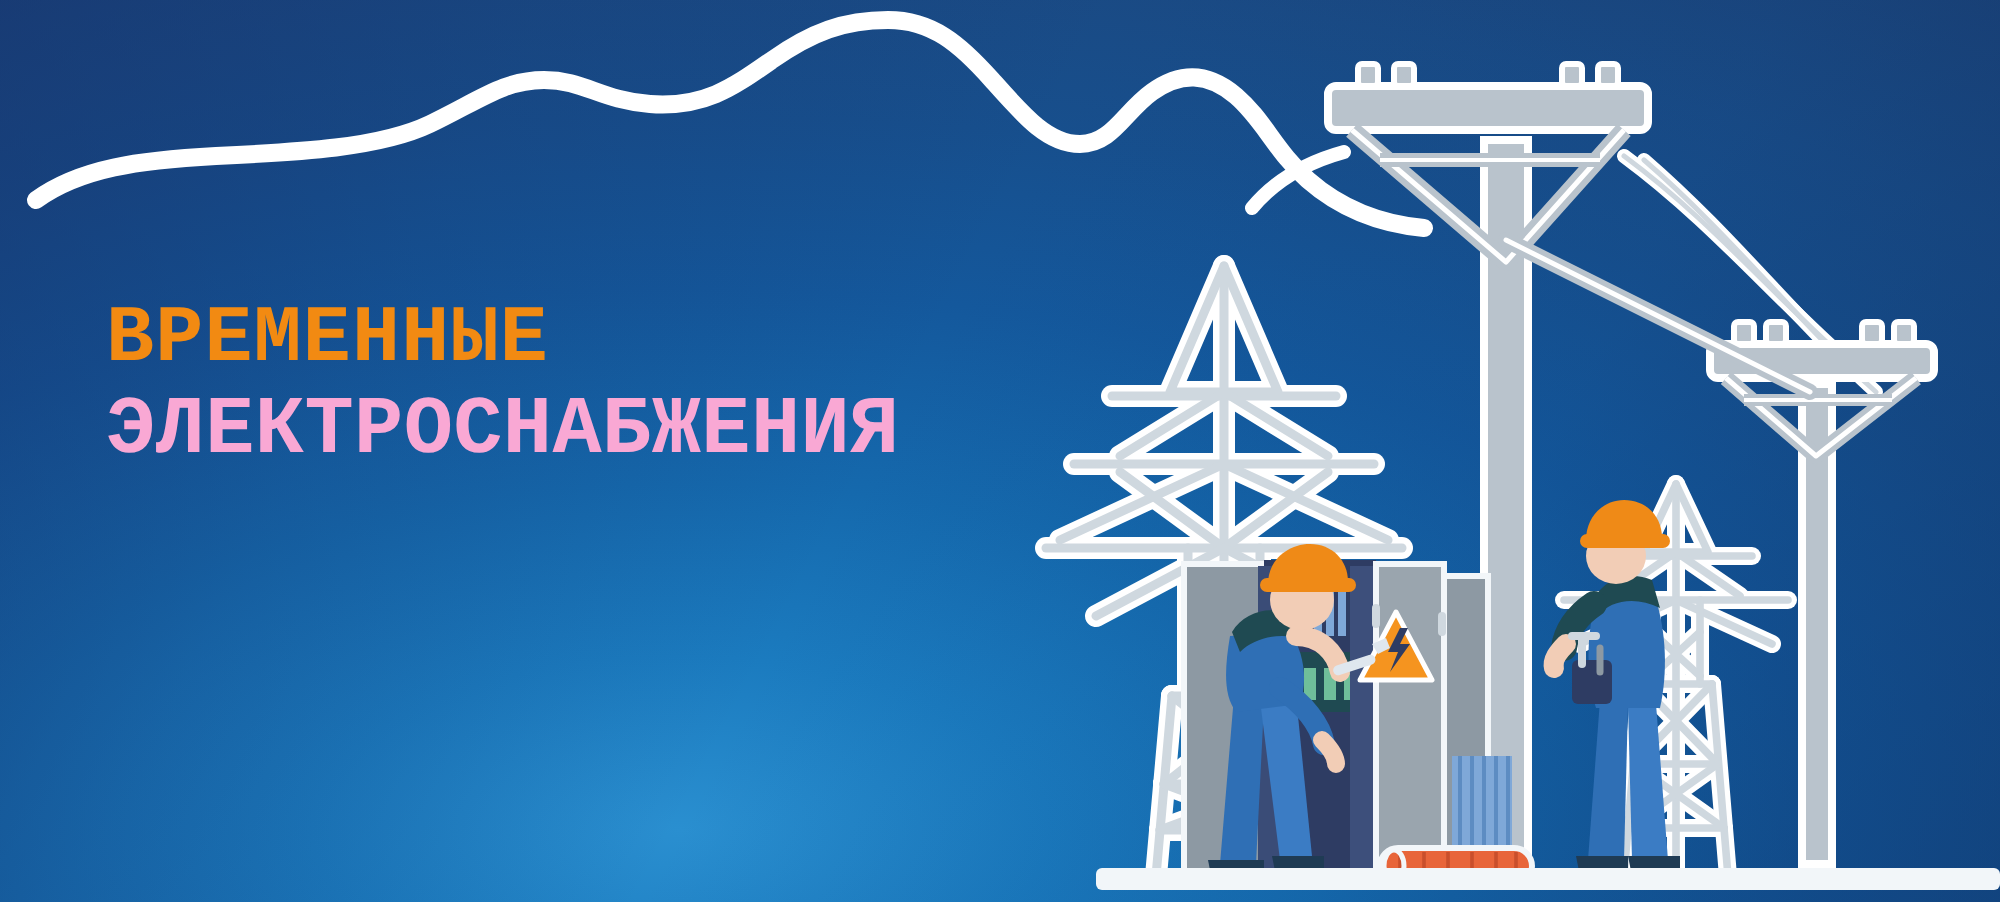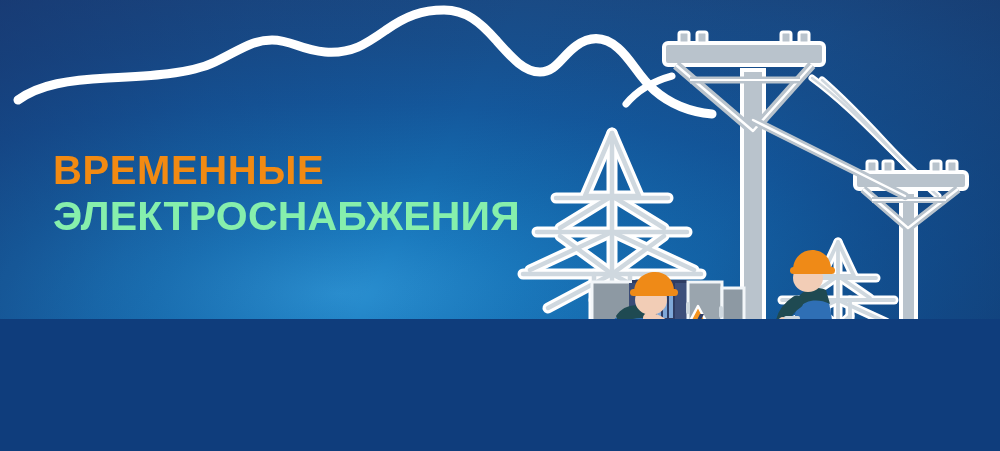--- a/index.html
+++ b/index.html
@@ -1,18 +1,18 @@
 <!DOCTYPE html>
 <html><head>
 <meta charset="utf-8">
 <style>
   html,body{margin:0;padding:0;background:#0f3d7c;}
   .banner{
-    position:relative;width:1000px;height:319px;overflow:hidden;
-    font-family:Liberation Sans, sans-serif;
+    position:relative;width:1000px;height:451px;overflow:hidden;
+    font-family:Liberation Mono, monospace;
     background:#1060a5;
   }
   .bg-grad{
     position:absolute;inset:0;
     background:
       radial-gradient(115% 120% at 34% 92%, #2a8fd0 0%, #1b7bbf 16%, #1569ad 32%, #14589c 50%, #174f8d 66%, #1a4a84 80%, #1d3f72 100%);
   }
   .bg-grad2{
     position:absolute;inset:0;
     background:linear-gradient(118deg, rgba(22,48,105,0.55) 0%, rgba(22,48,105,0.22) 22%, rgba(16,90,160,0.0) 45%, rgba(12,70,135,0.18) 72%, rgba(14,52,105,0.5) 100%);
@@ -21,21 +21,21 @@
   .art{position:absolute;left:0;top:0;width:1000px;height:451px;}
   .title{
     position:absolute;left:53px;top:150px;width:520px;
     line-height:1.03;letter-spacing:0.6px;
   }
   .line{
     display:block;font-weight:bold;white-space:nowrap;
   }
   .l1,.l2{color:#f28a12;font-size:40px;}
   .l2{margin-top:1px;}
-  .l3{color:#86efac;font-size:41px;margin-top:4px;letter-spacing:0.2px;}
+  .l3{color:#f9a8d4;font-size:41px;margin-top:4px;letter-spacing:0.2px;}
 </style>
 </head>
 <body>
 
 <div class="banner">
 
   <div class="bg-grad"></div>
   <div class="bg-grad2"></div>
 
   <svg class="wave" viewBox="0 0 1000 160">

